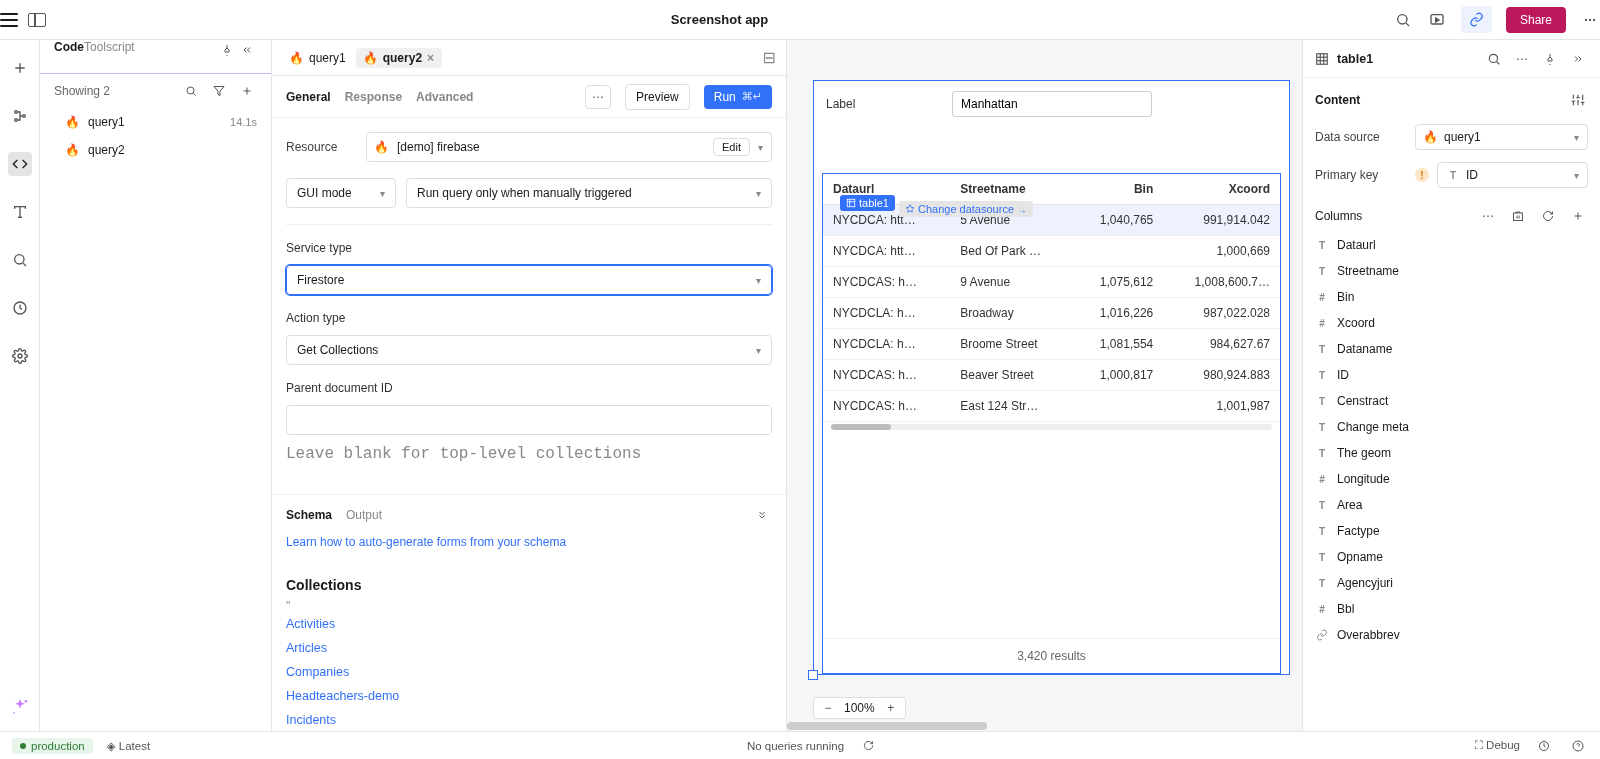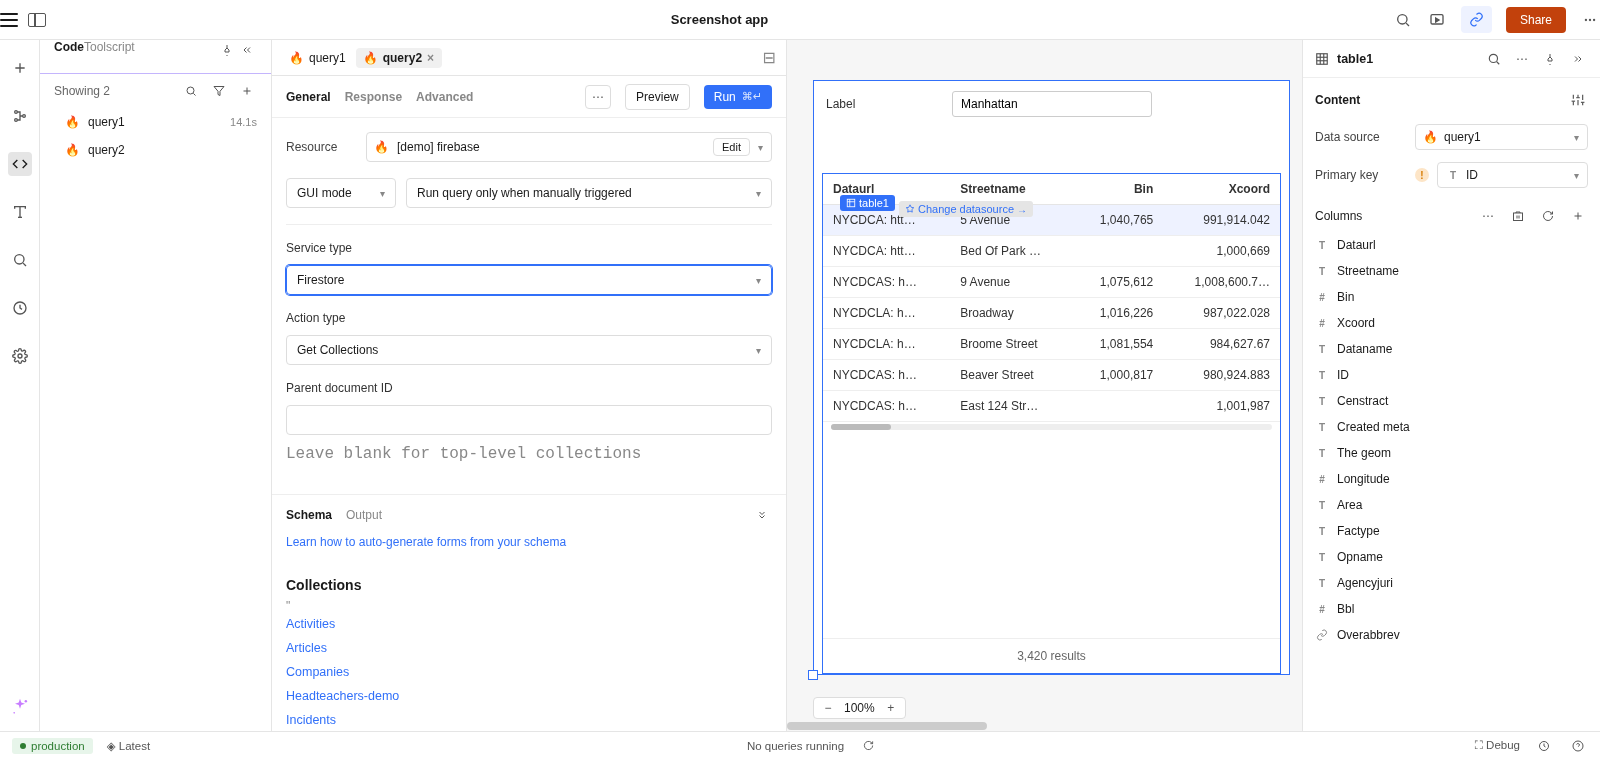--- a/index.html
+++ b/index.html
@@ -9,21 +9,21 @@
 
 
 .topbar { height: 40px; border-bottom: 1px solid #e5e5e5; display: flex; align-items: center; padding: 0 0; gap: 10px; }
 .hamburger { width: 18px; height: 14px; display: flex; flex-direction: column; justify-content: space-between; }
 .hamburger span { height: 2px; background: #1a1a1a; border-radius: 1px; }
 .panel-toggle { width: 18px; height: 14px; border: 1.5px solid #555; border-radius: 2px; position: relative; }
 .panel-toggle::before { content: ''; position: absolute; left: 5px; top: 0; bottom: 0; width: 1.5px; background: #555; }
 .app-title { flex: 1; text-align: center; font-weight: 600; font-size: 13px; }
 .top-right { display: flex; align-items: center; gap: 14px; }
 .icon-btn { width: 20px; height: 20px; display: flex; align-items: center; justify-content: center; color: #555; cursor: pointer; }
-.share-btn { background: #c2410c; color: #fff; padding: 6px 14px; border-radius: 4px; font-weight: 500; font-size: 12px; cursor: pointer; }
+.share-btn { background: #be185d; color: #fff; padding: 6px 14px; border-radius: 4px; font-weight: 500; font-size: 12px; cursor: pointer; }
 .link-btn { background: #eef2ff; color: #3170f9; padding: 6px 8px; border-radius: 4px; display: flex; align-items: center; }
 
 
 .main { flex: 1; display: flex; overflow: hidden; }
 
 
 .rail { width: 40px; border-right: 1px solid #e5e5e5; display: flex; flex-direction: column; align-items: center; padding-top: 16px; gap: 24px; }
 .rail-item { width: 24px; height: 24px; display: flex; align-items: center; justify-content: center; color: #555; cursor: pointer; border-radius: 4px; }
 .rail-item.active { background: #e5e5e5; color: #1a1a1a; }
 .rail-bottom { margin-top: auto; margin-bottom: 12px; }
@@ -605,21 +605,21 @@
           <div class="col-item">
             <span class="type-icon">T</span>
             <span>ID</span>
           </div>
           <div class="col-item">
             <span class="type-icon">T</span>
             <span>Censtract</span>
           </div>
           <div class="col-item">
             <span class="type-icon">T</span>
-            <span>Created meta</span>
+            <span>Change meta</span>
           </div>
           <div class="col-item">
             <span class="type-icon">T</span>
             <span>The geom</span>
           </div>
           <div class="col-item">
             <span class="type-icon">#</span>
             <span>Longitude</span>
           </div>
           <div class="col-item">

